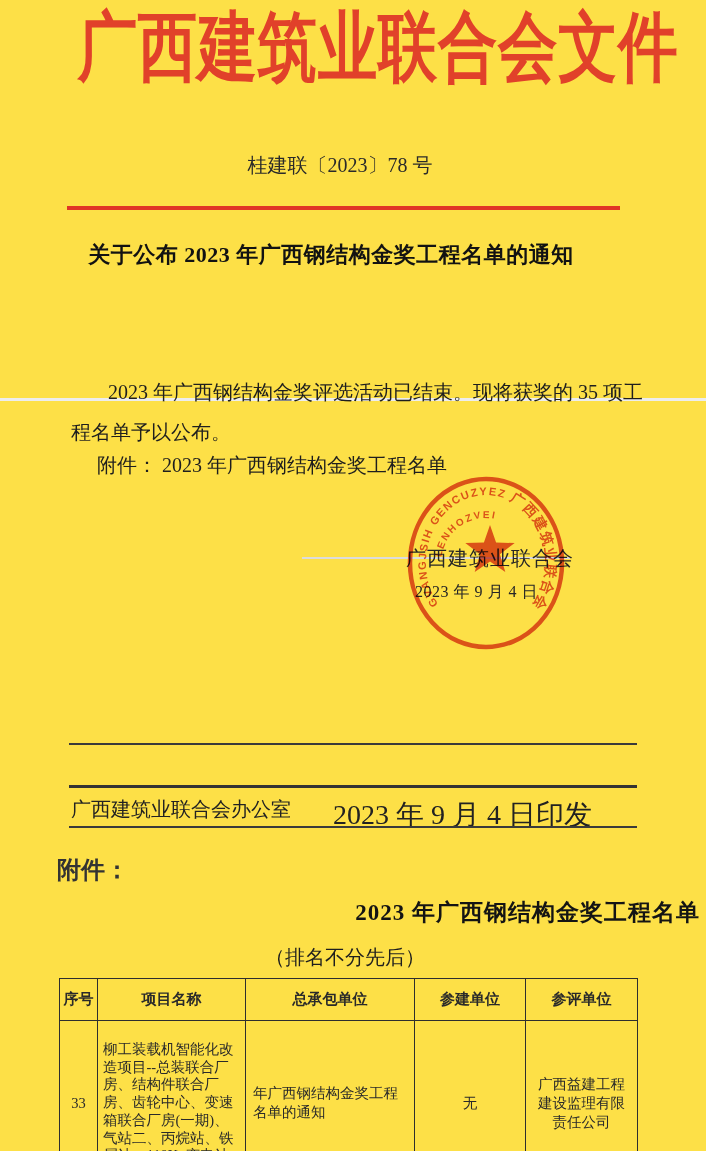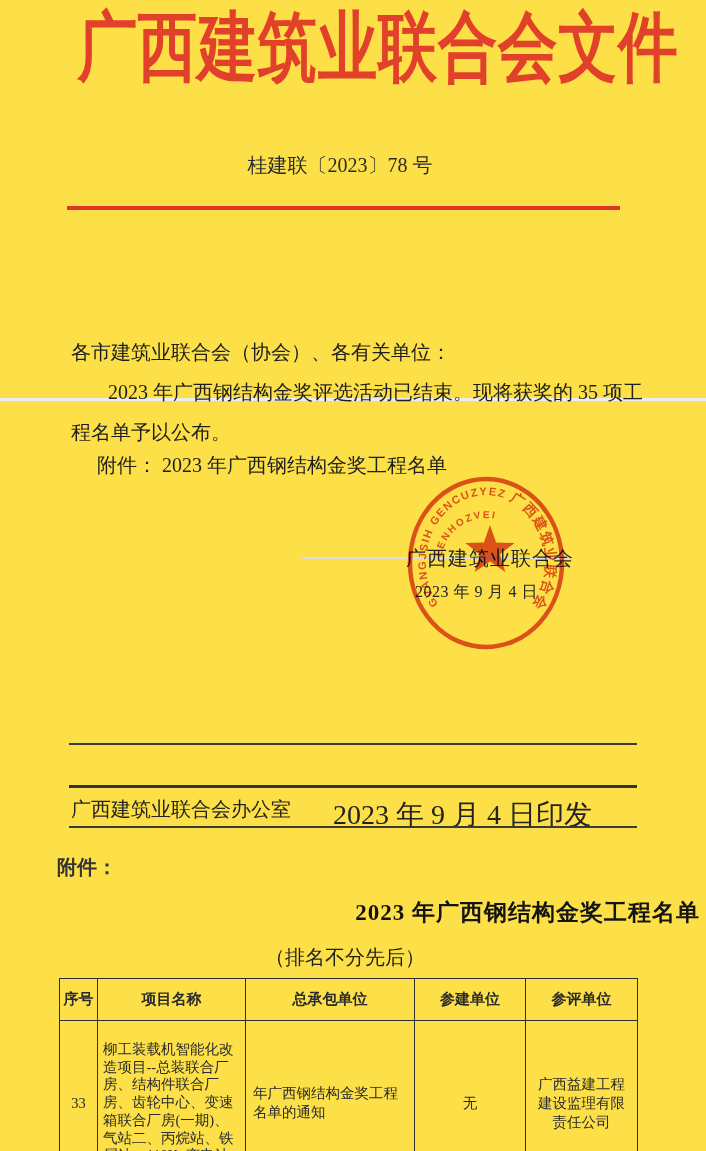--- a/index.html
+++ b/index.html
@@ -38,21 +38,21 @@
   .seal .cn{font-family:"Liberation Serif","DejaVu Serif",serif;font-size:14px;letter-spacing:1.5px;}
   .seal .lat2{font-family:"Liberation Sans","DejaVu Sans",sans-serif;font-size:10px;letter-spacing:2px;}
   
   .fl1{top:743px;left:69px;width:568px;height:2px;background:#3a3a3a;}
   .fl2{top:785px;left:69px;width:568px;height:3px;background:#333333;}
   .fl3{top:826px;left:69px;width:568px;height:2px;background:#3a3a3a;}
   .cc{top:752px;left:71px;font-size:20px;color:#222;}
   .office{top:796px;left:71px;font-size:20px;color:#222;}
   .issue{top:796px;right:114px;font-size:28px;color:#222;text-align:center;}
   
-  .att-label{top:854px;left:57px;font-size:20px;font-weight:bold;color:#333;}
+  .att-label{top:854px;left:57px;font-size:24px;font-weight:bold;color:#333;}
   .att-title{top:897px;left:0;width:700px;text-align:right;font-size:23px;font-weight:bold;color:#141414;letter-spacing:1px;}
   .att-sub{top:944px;left:0;width:690px;text-align:center;font-size:20px;color:#1e1e1e;}
   .tbl-wrap{top:978px;left:59px;width:578px;}
   table.award{border-collapse:collapse;table-layout:fixed;width:578px;color:#2a2a2a;}
   table.award td{border:1.6px solid #2e2e2e;vertical-align:middle;}
   .hrow td{height:41px;font-size:15px;font-weight:bold;text-align:center;padding:0 2px;}
   .drow td{height:122px;font-size:14.5px;}
   .c-seq{text-align:center;}
   .c-proj{padding:3px 5px;line-height:17.8px;text-align:left;}
   .c-contractor{padding:4px 7px;line-height:19px;text-align:left;}
@@ -63,22 +63,22 @@
 <body>
 
 <div id="page">
 
   <div class="abs red-head">广西建筑业联合会文件</div>
   <div class="abs doc-no">桂建联〔2023〕78 号</div>
   <div class="abs red-rule"></div>
 
   <div class="abs artifact1"></div>
 
+  <div class="abs notice-title">关于公布 2023 年广西钢结构金奖工程名单的通知</div>
 
-  <div class="abs bodyline salutation">各市建筑业联合会（协会）、各有关单位：</div>
   <div class="abs bodyline b1">2023 年广西钢结构金奖评选活动已结束。现将获奖的 35 项工</div>
   <div class="abs bodyline b2">程名单予以公布。</div>
   <div class="abs bodyline b3">附件：  2023 年广西钢结构金奖工程名单</div>
 
   <div class="abs artifact2"></div>
 
   <div class="abs sig-org">广西建筑业联合会</div>
   <div class="abs sig-date">2023 年 9 月 4 日</div>
 
   <svg class="abs seal" width="168" height="184" viewBox="0 0 168 184">

